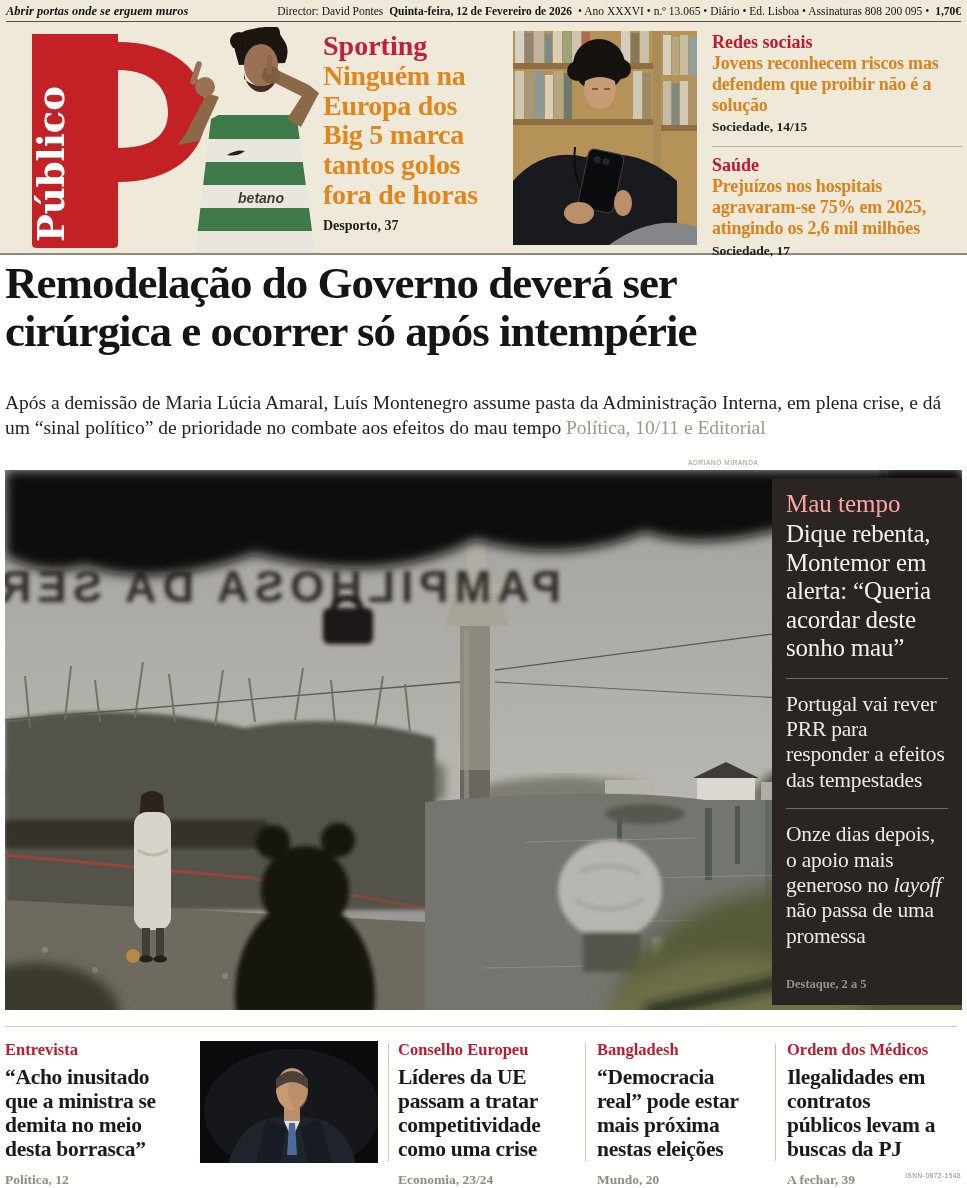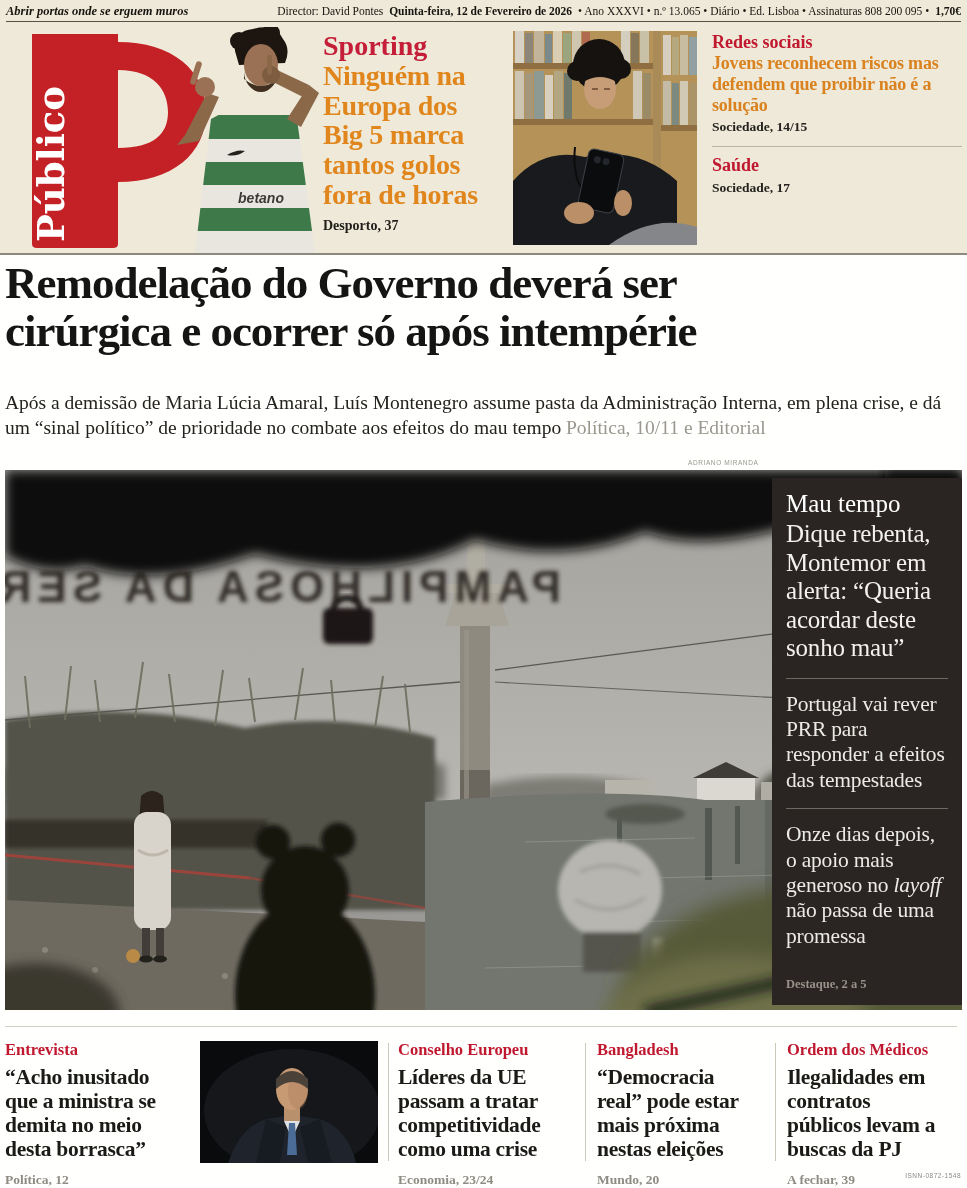--- a/index.html
+++ b/index.html
@@ -42,21 +42,21 @@
   .subref{color:#9a978f;font-weight:normal;}
 
   
   .credit{position:absolute;left:688px;top:459px;font-family:"Liberation Sans",sans-serif;
           font-size:6.5px;letter-spacing:.6px;color:#9a978f;}
   .photo-wrap{position:absolute;left:5px;top:470px;width:957px;height:540px;background:#9a9996;overflow:hidden;}
 
   
   .overlay{position:absolute;left:767px;top:8px;width:190px;height:527px;background:#2a2522;
            box-sizing:border-box;padding:13px 14px;}
-  .ov-kicker{font-size:25px;color:#ffffff;line-height:1.05;margin-bottom:3px;}
+  .ov-kicker{font-size:25px;color:#fca5a5;line-height:1.05;margin-bottom:3px;}
   .ov-head{font-size:25px;color:#f3f1ee;line-height:1.14;letter-spacing:-0.2px;}
   .ov-div{border:0;border-top:1px solid #6e6963;margin:15px 0 13px 0;}
   .ov-item{font-size:21.5px;color:#eceae6;line-height:1.18;letter-spacing:-0.2px;}
   .ov-ref{position:absolute;left:14px;bottom:13px;font-size:12.5px;font-weight:bold;color:#97918a;}
 
   
   .rule-bottom{position:absolute;left:5px;top:1026px;width:952px;border-top:1px solid #d2cec1;}
   .bstory{position:absolute;top:1040px;}
   .b-kicker{font-size:16.5px;font-weight:bold;color:#c0182f;margin-bottom:5px;}
   .b-head{font-size:21.5px;font-weight:bold;color:#1b1a17;line-height:1.12;letter-spacing:-0.3px;}
@@ -194,20 +194,21 @@
 
     <div class="rightcol">
       <div>
         <div class="rc-kicker">Redes sociais</div>
         <div class="rc-head">Jovens reconhecem riscos mas defendem que proibir não é a solução</div>
         <div class="rc-ref">Sociedade, 14/15</div>
       </div>
       <hr class="rc-div">
       <div>
         <div class="rc-kicker">Saúde</div>
+        <div class="rc-head" style="width:250px">Prejuízos nos hospitais agravaram-se 75% em 2025, atingindo os 2,6 mil milhões</div>
         <div class="rc-ref">Sociedade, 17</div>
       </div>
     </div>
   </div>
 
   <div class="lead">
     <div class="h1line">Remodelação do Governo deverá ser</div>
     <div class="h1line">cirúrgica e ocorrer só após intempérie</div>
   </div>
   <div class="subhead"><span>Após a demissão de Maria Lúcia Amaral, Luís Montenegro assume pasta da Administração Interna, em plena crise, e dá um “sinal político” de prioridade no combate aos efeitos do mau tempo </span><span class="subref">Política, 10/11 e Editorial</span></div>

